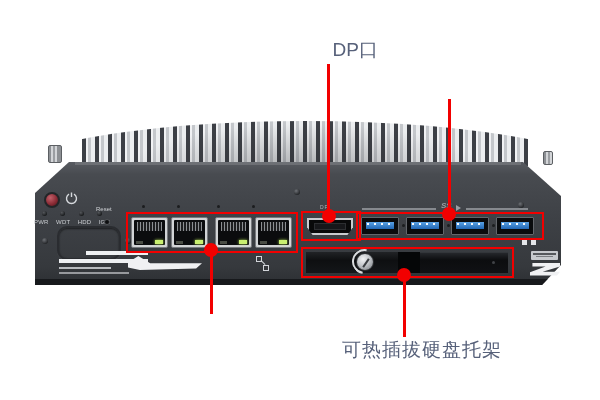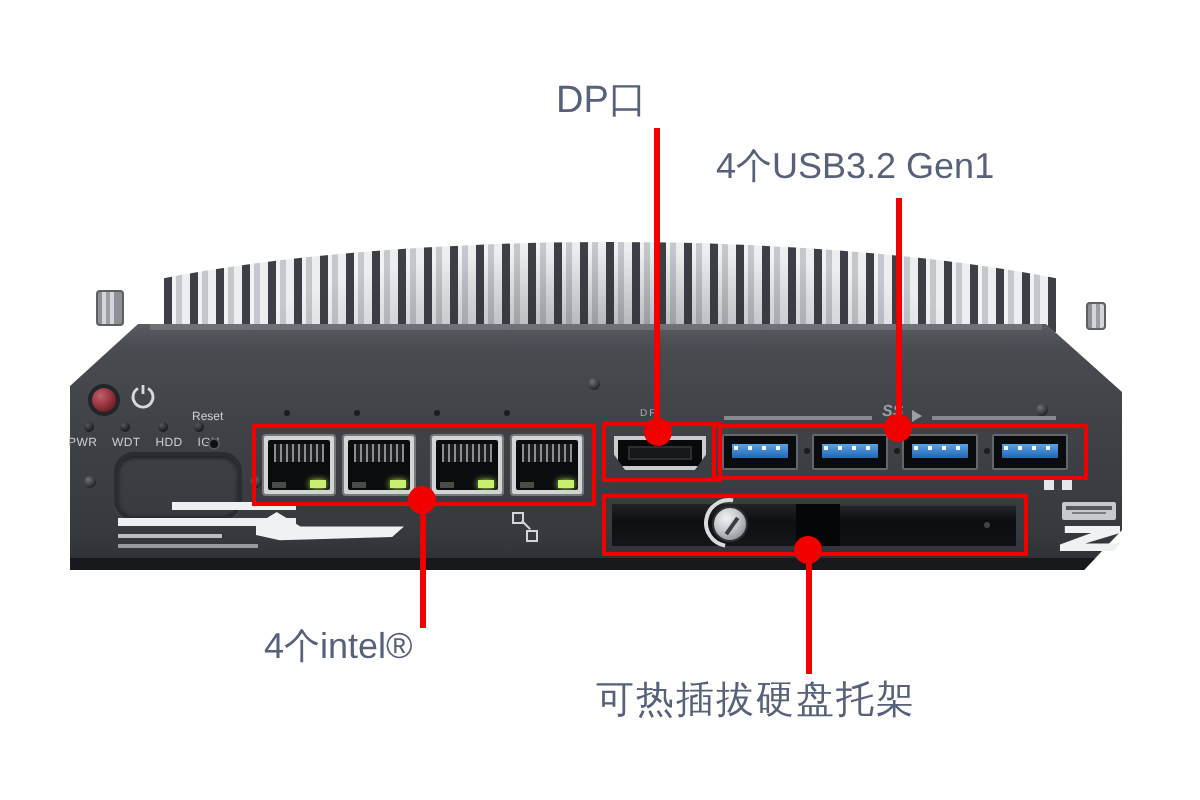--- a/index.html
+++ b/index.html
@@ -127,21 +127,21 @@
   .sticker-line2 { margin:0 5px; height:1px; background:#7a7d81; }
   .brand-swoosh {
     left:530px; top:263px; width:30px; height:16px; background:#f0f1f3;
     clip-path: polygon(8% 0, 100% 0, 100% 22%, 42% 55%, 100% 55%, 90% 78%, 0 78%, 0 58%, 52% 22%, 8% 22%);
   }
 
   
   .callout-box { border:2.5px solid #f20000; }
   .callout-line { width:3px; background:#f20000; }
   .callout-dot { width:14px; height:14px; border-radius:50%; background:#f20000; }
-  .callout-label { color:#57617a; text-align:left; font-weight:500; }
+  .callout-label { color:#57617a; text-align:right; font-weight:500; }
 </style>
 </head>
 <body>
 
 <div id="stage">
 
   <div class="abs heatsink"></div>
   <div class="abs heatsink-shade"></div>
 
   <div class="abs antenna" style="left:48px; top:145px; width:14px; height:18px;"></div>
@@ -287,19 +287,17 @@
   <div class="abs callout-line" style="left:448px; top:99px; height:115px;"></div>
   <div class="abs callout-line" style="left:210px; top:252px; height:62px;"></div>
   <div class="abs callout-line" style="left:403px; top:277px; height:60px;"></div>
 
   <div class="abs callout-dot" style="left:322px; top:209px;"></div>
   <div class="abs callout-dot" style="left:442px; top:207px;"></div>
   <div class="abs callout-dot" style="left:204px; top:243px;"></div>
   <div class="abs callout-dot" style="left:397px; top:268px;"></div>
 
   <div class="abs callout-label" style="left:278px; top:37px; width:100px; font-size:19px;">DP口</div>
-  <div class="abs callout-label" style="left:358px; top:71px; width:196px; font-size:18px;">4个USB3.2 Gen1</div>
   <div class="abs callout-label" style="left:132px; top:313px; width:160px; font-size:18px; line-height:21px;">
-    <div>4个intel®</div>
   </div>
   <div class="abs callout-label" style="left:298px; top:337px; width:204px; font-size:19px; letter-spacing:1px;">可热插拔硬盘托架</div>
 
 </div>
 
 </body></html>

